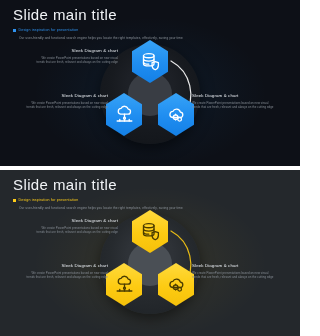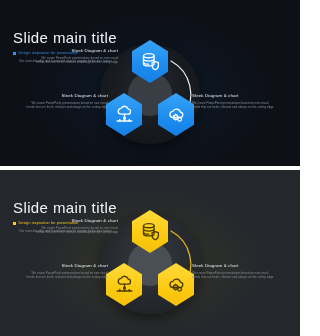--- a/index.html
+++ b/index.html
@@ -15,21 +15,21 @@
 
   
   .bg-glow{position:absolute;left:50%;top:56%;transform:translate(-50%,-50%);
            width:230px;height:150px;border-radius:50%;pointer-events:none;}
   .slide-a .bg-glow{background:radial-gradient(ellipse at center,
         rgba(33,150,243,.10) 0%, rgba(33,150,243,.03) 45%, rgba(0,0,0,0) 72%);}
   .slide-b .bg-glow{background:radial-gradient(ellipse at center,
         rgba(255,205,25,.10) 0%, rgba(255,205,25,.03) 45%, rgba(0,0,0,0) 72%);}
 
   
-  .hdr{position:absolute;left:13px;top:6px;right:10px;margin-top:23px;}
+  .hdr{position:absolute;left:13px;top:6px;right:10px;}
   .hdr-title{font-size:15px;line-height:17px;letter-spacing:.4px;
              color:#f2f4f7;font-weight:400;white-space:nowrap;}
   .hdr-sub{display:flex;align-items:center;gap:3px;margin-top:5px;}
   .hdr-dot{width:2.5px;height:2.5px;flex:0 0 auto;}
   .slide-a .hdr-dot{background:#2f93f0;}
   .slide-b .hdr-dot{background:#ffcd19;}
   .hdr-sub-text{font-size:3.6px;line-height:5px;letter-spacing:.15px;
                 white-space:nowrap;}
   .slide-a .hdr-sub-text{color:#2f93f0;}
   .slide-b .hdr-sub-text{color:#ffcd19;}

